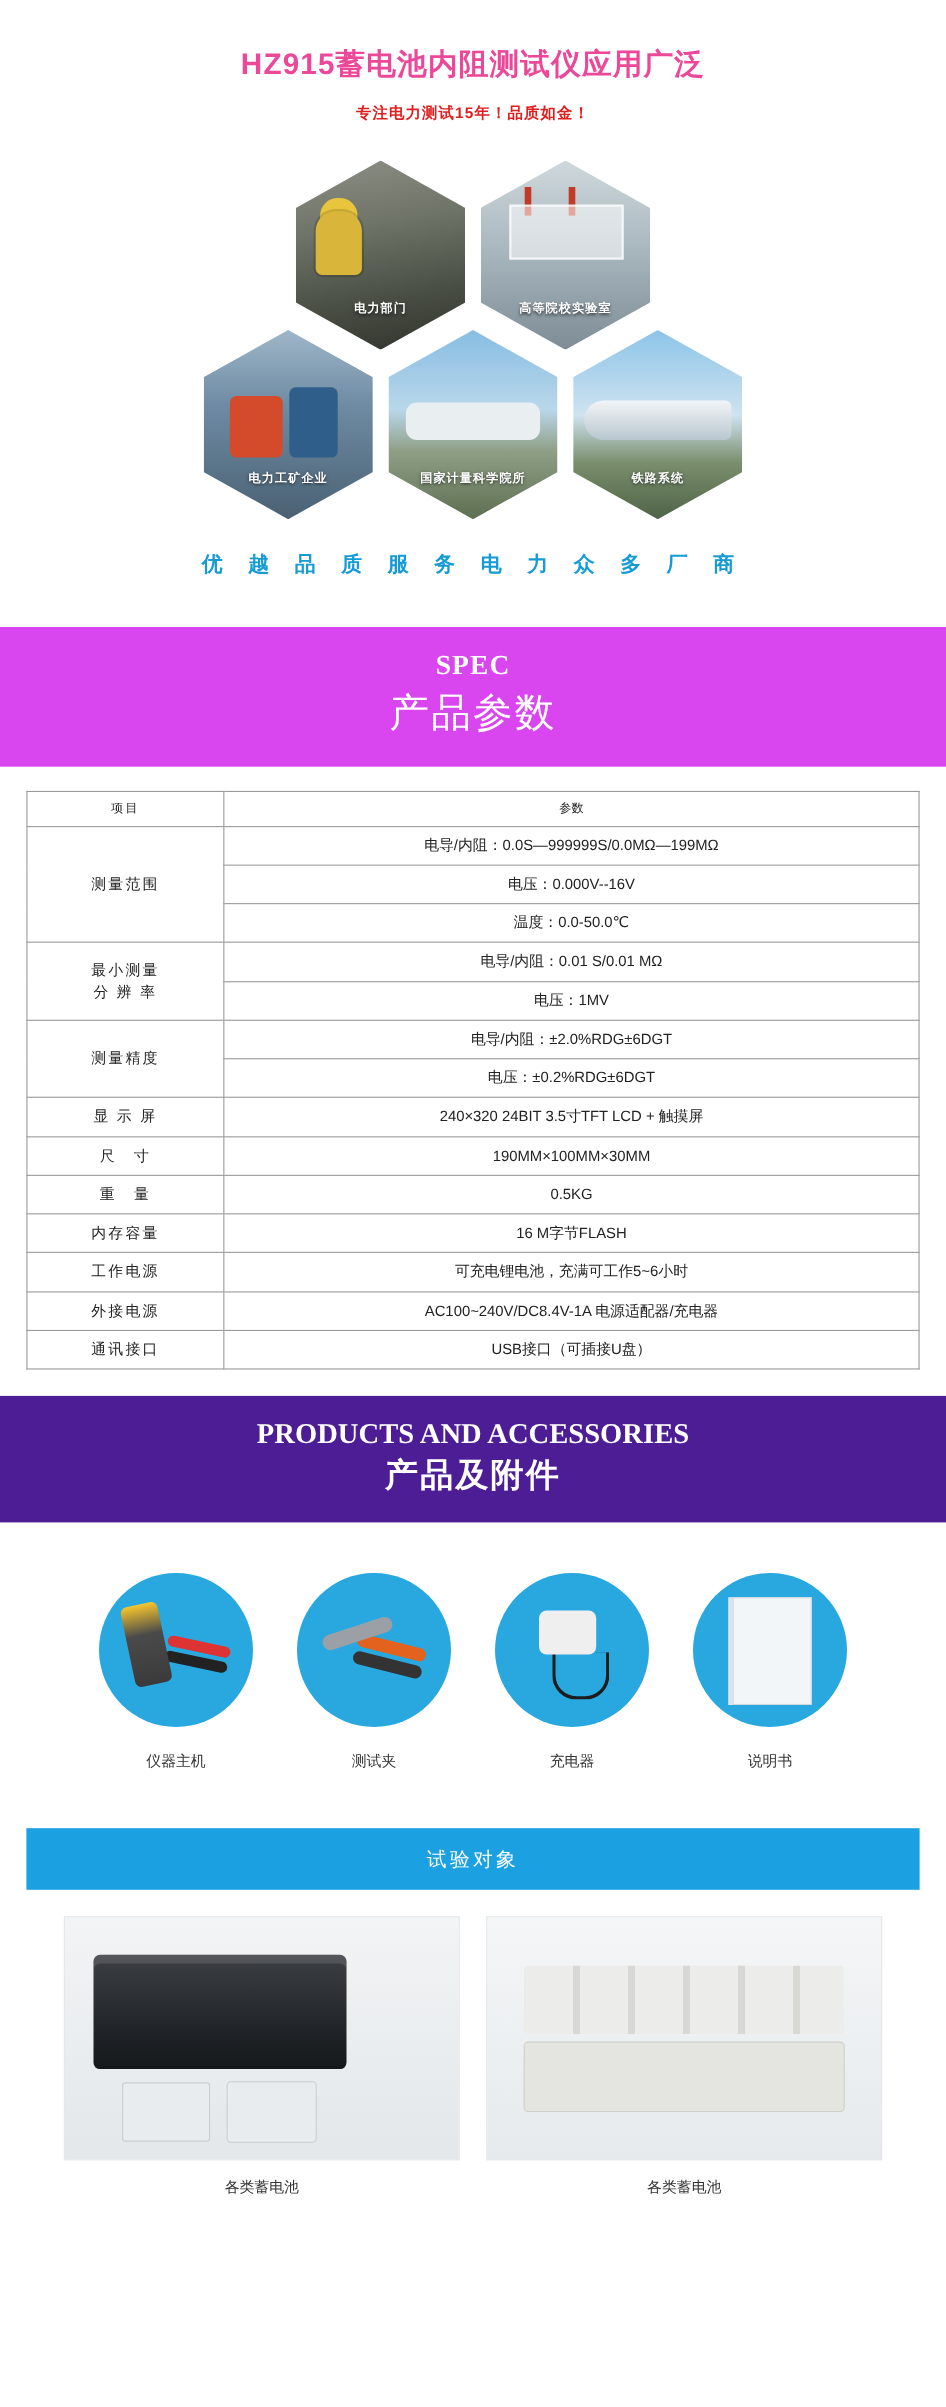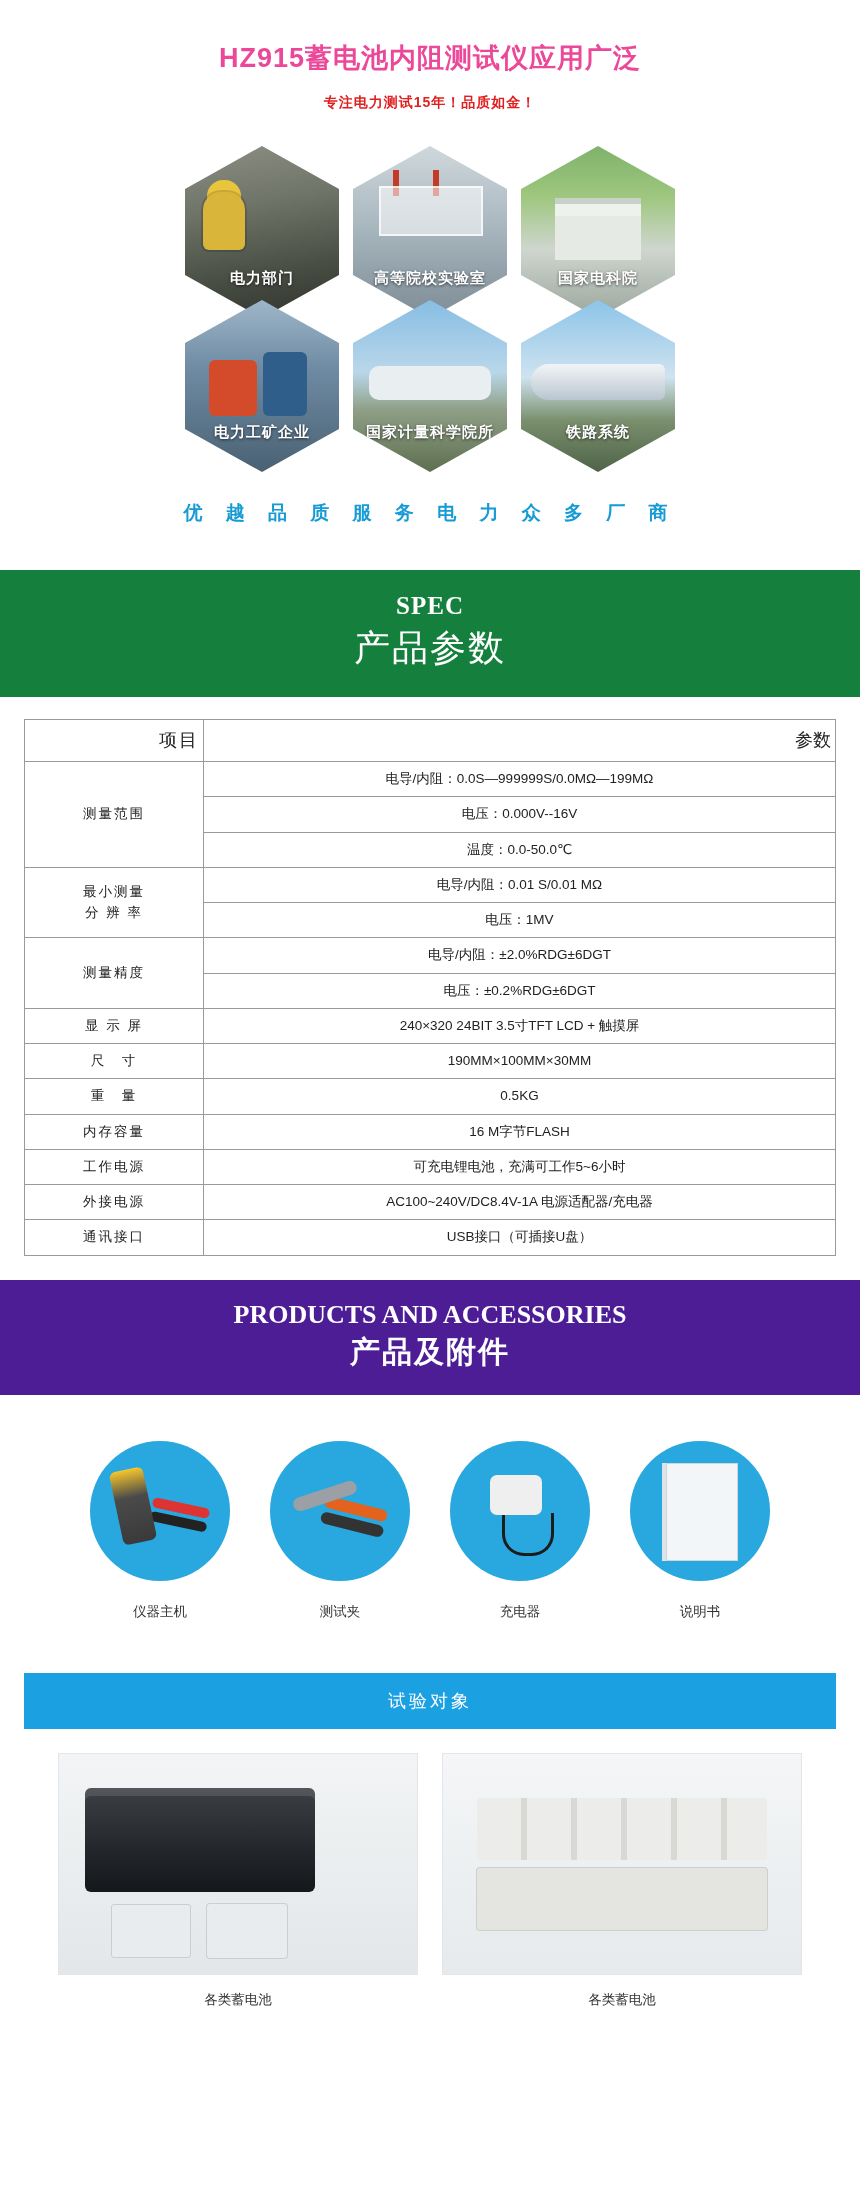--- a/index.html
+++ b/index.html
@@ -25,21 +25,21 @@
   .hexrow{display:flex;justify-content:center;gap:14px;}
   .hexrow.row2{margin-top:-18px;}
   .hex{
     width:154px;height:172px;position:relative;
     clip-path:polygon(50% 0%,100% 25%,100% 75%,50% 100%,0% 75%,0% 25%);
     overflow:hidden;
   }
   .hex .photo{position:absolute;inset:0;}
   .hex .cap{
     position:absolute;left:0;right:0;bottom:30px;text-align:center;
-    color:#fff;font-size:15px;font-weight:bold;letter-spacing:1px;
+    color:#fff;font-size:11px;font-weight:bold;letter-spacing:1px;
     text-shadow:0 1px 3px rgba(0,0,0,.65);
   }
   
   .ph1{background:linear-gradient(170deg,#8c8e84 0%,#6f7468 35%,#4a4f45 70%,#2f332c 100%);}
   .ph1:after{content:"";position:absolute;left:18px;top:46px;width:42px;height:58px;background:#d9b63a;border-radius:18px 18px 6px 6px;box-shadow:0 0 0 2px rgba(0,0,0,.15);}
   .ph1:before{content:"";position:absolute;left:22px;top:34px;width:34px;height:20px;background:#e8c53d;border-radius:16px 16px 0 0;}
   .ph2{background:linear-gradient(175deg,#b9c3c9 0%,#8d9aa3 40%,#5d6a74 75%,#39434c 100%);}
   .ph2:after{content:"";position:absolute;left:20px;top:78px;width:112px;height:10px;background:rgba(255,255,255,.45);box-shadow:0 18px 0 rgba(255,255,255,.35),0 36px 0 rgba(255,255,255,.25);}
   .ph3{background:linear-gradient(180deg,#cfd8dc 0%,#aab8c0 45%,#7d8c95 100%);}
   .ph3:after{content:"";position:absolute;left:26px;top:40px;width:100px;height:46px;background:rgba(255,255,255,.55);border:2px solid rgba(255,255,255,.7);}
@@ -55,35 +55,35 @@
   .ph7:after{content:"";position:absolute;left:10px;top:64px;width:134px;height:36px;background:linear-gradient(180deg,#f2f5f7,#b9c6cf);border-radius:24px 8px 8px 24px;}
   .ph7:before{content:"";position:absolute;left:96px;top:72px;width:44px;height:10px;background:#2b5fa0;border-radius:4px;}
 
   .slogan{
     margin-top:24px;text-align:center;color:#169bd5;font-size:19px;
     letter-spacing:9px;font-weight:bold;
   }
 
   
   .band{
-    background:#15803d;color:#fff;text-align:center;padding:22px 0 24px 0;margin-top:34px;
+    background:#d946ef;color:#fff;text-align:center;padding:22px 0 24px 0;margin-top:34px;
   }
   .band .en{font-size:25px;font-weight:bold;letter-spacing:1px;font-family:"Liberation Serif",serif;}
   .band .cn{font-size:36px;font-weight:normal;margin-top:4px;letter-spacing:2px;}
 
   
   .spec-wrap{padding:22px 24px 24px 24px;}
   table.spec{
     width:100%;border-collapse:collapse;font-size:13.5px;color:#222;
   }
   table.spec td{
     border:1px solid #9a9a9a;text-align:center;padding:7px 4px;line-height:1.5;
   }
   table.spec td.label{width:170px;letter-spacing:2px;}
-  table.spec tr.head td{font-size:18px;text-align:right;}
+  table.spec tr.head td{font-size:11px;}
 
   
   .prod-band{background:#4c1d95;color:#fff;text-align:center;padding:20px 0 22px 0;}
   .prod-band .en{font-size:26px;font-weight:bold;font-family:"Liberation Serif",serif;}
   .prod-band .cn{font-size:30px;font-weight:bold;margin-top:2px;letter-spacing:2px;}
 
   .prod-row{display:flex;justify-content:center;gap:20px;padding:46px 0 12px 0;}
   .prod-item{width:160px;text-align:center;}
   .circle{
     width:140px;height:140px;border-radius:50%;background:#29a8e0;margin:0 auto;
@@ -127,24 +127,20 @@
     <div class="hex-wrap">
       <div class="hexrow row1">
         <div class="hex">
           <div class="photo ph1"></div>
           <div class="cap">电力部门</div>
         </div>
         <div class="hex">
           <div class="photo ph3"></div>
           <div class="cap">高等院校实验室</div>
         </div>
-        <div class="hex">
-          <div class="photo ph4"></div>
-          <div class="cap">国家电科院</div>
-        </div>
       </div>
       <div class="hexrow row2">
         <div class="hex">
           <div class="photo ph5"></div>
           <div class="cap">电力工矿企业</div>
         </div>
         <div class="hex">
           <div class="photo ph6"></div>
           <div class="cap">国家计量科学院所</div>
         </div>

